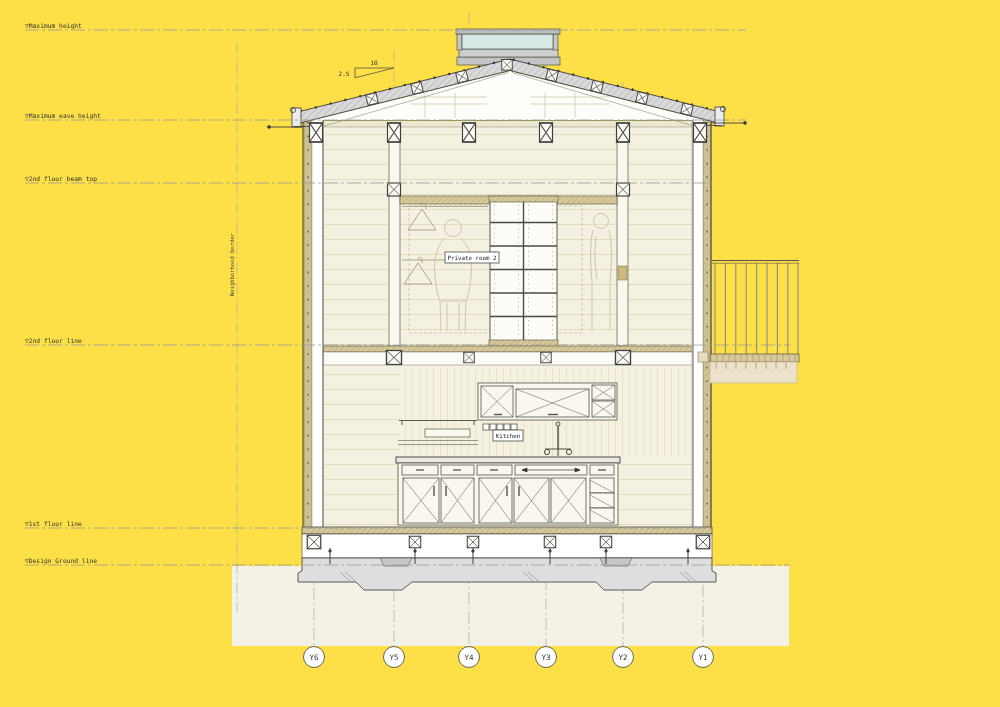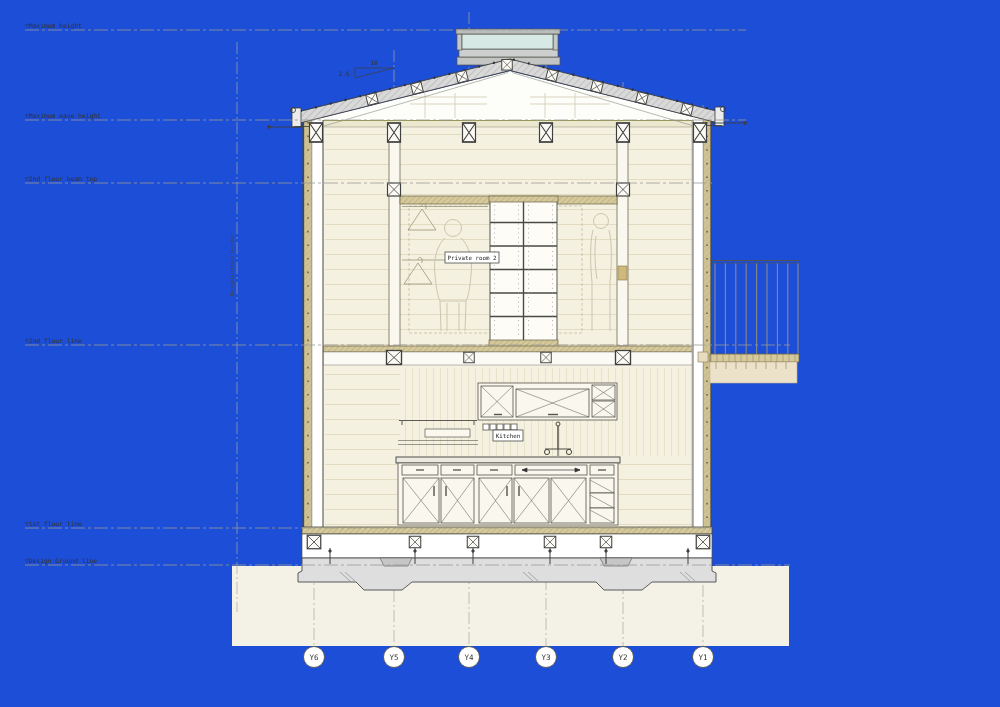--- a/index.html
+++ b/index.html
@@ -1,16 +1,16 @@
 <!DOCTYPE html>
 <html><head>
 <meta charset="utf-8">
 <style>
   html,body{margin:0;padding:0;background:#ffffff;}
-  .stage{position:relative;width:1000px;height:707px;background:#1d4ed8;overflow:hidden;
+  .stage{position:relative;width:1000px;height:707px;background:#fde047;overflow:hidden;
          font-family:"DejaVu Sans Mono", monospace;}
   svg{display:block;}
   text{font-family:"DejaVu Sans Mono", monospace;fill:#33332e;}
   .datum-label{font-size:6.3px;}
   .grid-label{font-size:7.5px;text-anchor:middle;}
   .room-label{font-size:5.8px;text-anchor:middle;fill:#222;}
   .slope-label{font-size:6px;text-anchor:middle;}
   .boundary-label{font-size:5.5px;fill:#4a473c;}
   .datum-line{stroke:#9a9a94;stroke-width:0.8;stroke-dasharray:14 3 3 3;fill:none;}
   .grid-line{stroke:#a9a9a2;stroke-width:0.7;stroke-dasharray:12 3 2 3;fill:none;}

